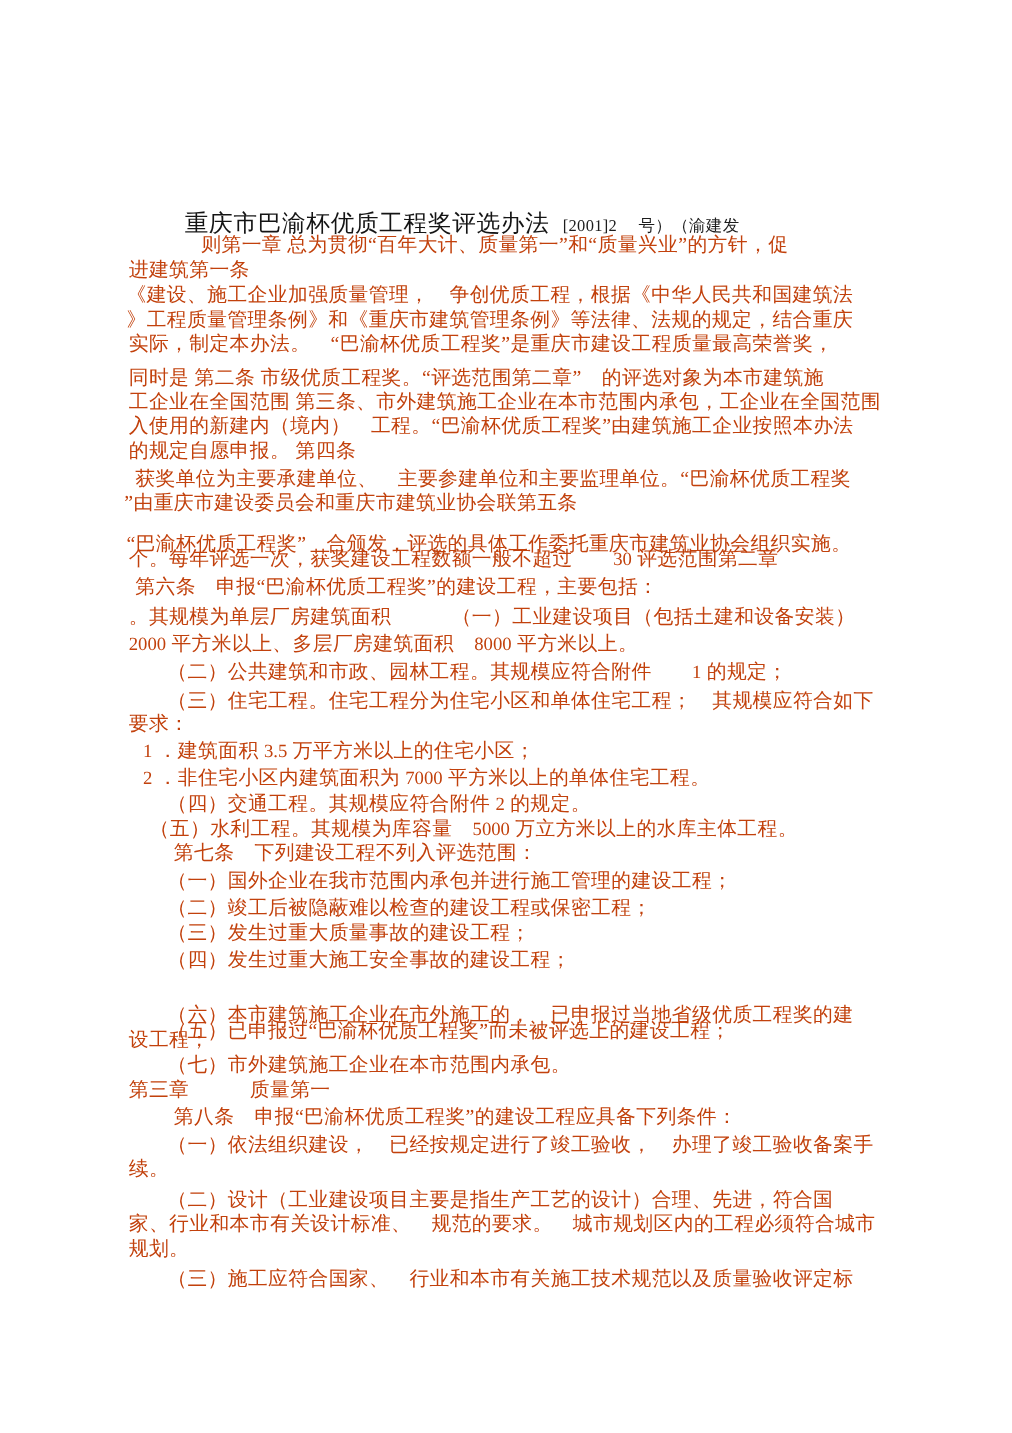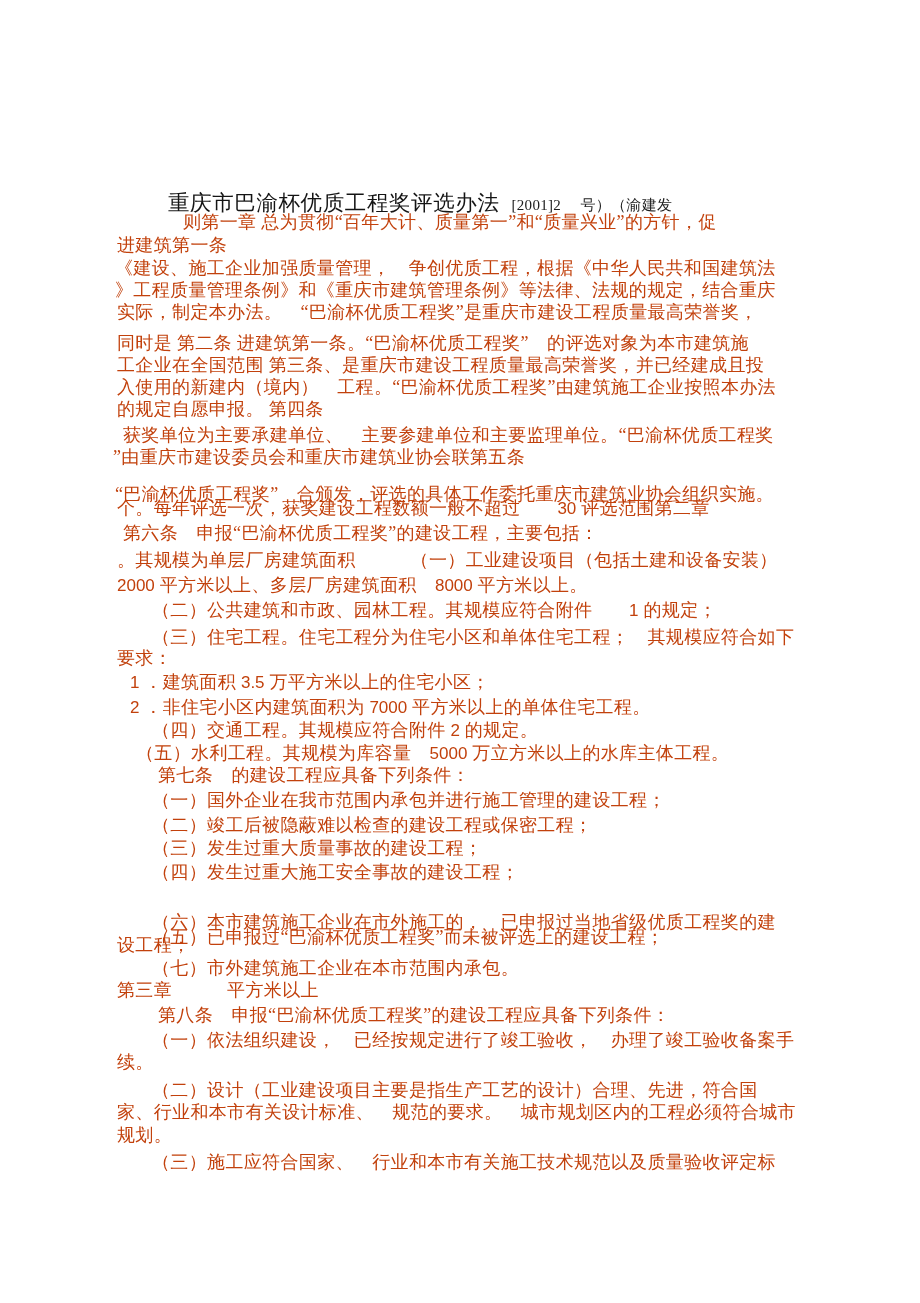--- a/index.html
+++ b/index.html
@@ -36,66 +36,66 @@
   }
   .line {
     position: absolute;
     font-size: 18px;
     line-height: 19px;
     letter-spacing: 0.35px;
     white-space: pre;
     color: #c2410c;
   }
   .num {
-    font-family: Liberation Sans, sans-serif;
+    font-family: Liberation Serif, serif;
     font-size: 17px;
     letter-spacing: 0;
   }
 </style>
 </head>
 <body>
 
 <div class="page">
   <div class="title-line">
     <span class="title-main">重庆市巴渝杯优质工程奖评选办法</span><span class="title-ref">[2001]2　 号）（渝建发</span>
   </div>
   <div>
       <div class="line" style="left: 183px; top: 213px;">则第一章 总为贯彻“百年大计、质量第一”和“质量兴业”的方针，促</div>
       <div class="line" style="left: 117px; top: 236px;">进建筑第一条</div>
       <div class="line" style="left: 115px; top: 259px;">《建设、施工企业加强质量管理，　争创优质工程，根据《中华人民共和国建筑法</div>
       <div class="line" style="left: 115px; top: 281px;">》工程质量管理条例》和《重庆市建筑管理条例》等法律、法规的规定，结合重庆</div>
       <div class="line" style="left: 117px; top: 303px;">实际，制定本办法。　“巴渝杯优质工程奖”是重庆市建设工程质量最高荣誉奖，</div>
-      <div class="line" style="left: 117px; top: 334px;">同时是 第二条 进建筑第一条。“巴渝杯优质工程奖”　的评选对象为本市建筑施</div>
-      <div class="line" style="left: 117px; top: 356px;">工企业在全国范围 第三条、是重庆市建设工程质量最高荣誉奖，并已经建成且投</div>
+      <div class="line" style="left: 117px; top: 334px;">同时是 第二条 市级优质工程奖。“评选范围第二章”　的评选对象为本市建筑施</div>
+      <div class="line" style="left: 117px; top: 356px;">工企业在全国范围 第三条、市外建筑施工企业在本市范围内承包，工企业在全国范围</div>
       <div class="line" style="left: 117px; top: 378px;">入使用的新建内（境内）　工程。“巴渝杯优质工程奖”由建筑施工企业按照本办法</div>
       <div class="line" style="left: 117px; top: 400px;">的规定自愿申报。 第四条</div>
       <div class="line" style="left: 123px; top: 426px;">获奖单位为主要承建单位、　主要参建单位和主要监理单位。“巴渝杯优质工程奖</div>
       <div class="line" style="left: 113px; top: 448px;">”由重庆市建设委员会和重庆市建筑业协会联第五条</div>
       <div class="line" style="left: 115px; top: 474px; margin-top: 11px;">“巴渝杯优质工程奖”　合颁发，评选的具体工作委托重庆市建筑业协会组织实施。</div>
       <div class="line" style="left: 117px; top: 499px;">个。每年评选一次，获奖建设工程数额一般不超过　　<span class="num">30</span> 评选范围第二章</div>
       <div class="line" style="left: 123px; top: 524px;">第六条　申报“巴渝杯优质工程奖”的建设工程，主要包括：</div>
       <div class="line" style="left: 117px; top: 551px;">。其规模为单层厂房建筑面积　　　（一）工业建设项目（包括土建和设备安装）</div>
       <div class="line" style="left: 117px; top: 576px;"><span class="num">2000</span> 平方米以上、多层厂房建筑面积　<span class="num">8000</span> 平方米以上。</div>
       <div class="line" style="left: 152px; top: 601px;">（二）公共建筑和市政、园林工程。其规模应符合附件　　<span class="num">1</span> 的规定；</div>
       <div class="line" style="left: 152px; top: 628px;">（三）住宅工程。住宅工程分为住宅小区和单体住宅工程；　其规模应符合如下</div>
       <div class="line" style="left: 117px; top: 649px;">要求：</div>
       <div class="line" style="left: 130px; top: 673px;"><span class="num">1</span> ．建筑面积 <span class="num">3.5</span> 万平方米以上的住宅小区；</div>
       <div class="line" style="left: 130px; top: 698px;"><span class="num">2</span> ．非住宅小区内建筑面积为 <span class="num">7000</span> 平方米以上的单体住宅工程。</div>
       <div class="line" style="left: 152px; top: 721px;">（四）交通工程。其规模应符合附件 <span class="num">2</span> 的规定。</div>
       <div class="line" style="left: 136px; top: 744px;">（五）水利工程。其规模为库容量　<span class="num">5000</span> 万立方米以上的水库主体工程。</div>
-      <div class="line" style="left: 158px; top: 766px;">第七条　的建设工程应具备下列条件：</div>
+      <div class="line" style="left: 158px; top: 766px;">第七条　下列建设工程不列入评选范围：</div>
       <div class="line" style="left: 152px; top: 791px;">（一）国外企业在我市范围内承包并进行施工管理的建设工程；</div>
       <div class="line" style="left: 152px; top: 816px;">（二）竣工后被隐蔽难以检查的建设工程或保密工程；</div>
       <div class="line" style="left: 152px; top: 839px;">（三）发生过重大质量事故的建设工程；</div>
       <div class="line" style="left: 152px; top: 863px;">（四）发生过重大施工安全事故的建设工程；</div>
       <div class="line" style="left: 152px; top: 928px;">（五）已申报过“巴渝杯优质工程奖”而未被评选上的建设工程；</div>
       <div class="line" style="left: 152px; top: 913px;">（六）本市建筑施工企业在市外施工的，　已申报过当地省级优质工程奖的建</div>
       <div class="line" style="left: 117px; top: 936px;">设工程；</div>
       <div class="line" style="left: 152px; top: 959px;">（七）市外建筑施工企业在本市范围内承包。</div>
-      <div class="line" style="left: 117px; top: 981px;">第三章　　　平方米以上</div>
+      <div class="line" style="left: 117px; top: 981px;">第三章　　　质量第一</div>
       <div class="line" style="left: 158px; top: 1006px;">第八条　申报“巴渝杯优质工程奖”的建设工程应具备下列条件：</div>
       <div class="line" style="left: 152px; top: 1031px;">（一）依法组织建设，　已经按规定进行了竣工验收，　办理了竣工验收备案手</div>
       <div class="line" style="left: 117px; top: 1053px;">续。</div>
       <div class="line" style="left: 152px; top: 1081px;">（二）设计（工业建设项目主要是指生产工艺的设计）合理、先进，符合国</div>
       <div class="line" style="left: 117px; top: 1103px;">家、行业和本市有关设计标准、　规范的要求。　城市规划区内的工程必须符合城市</div>
       <div class="line" style="left: 117px; top: 1126px;">规划。</div>
       <div class="line" style="left: 152px; top: 1153px;">（三）施工应符合国家、　行业和本市有关施工技术规范以及质量验收评定标</div>
     </div>
 </div>
 

